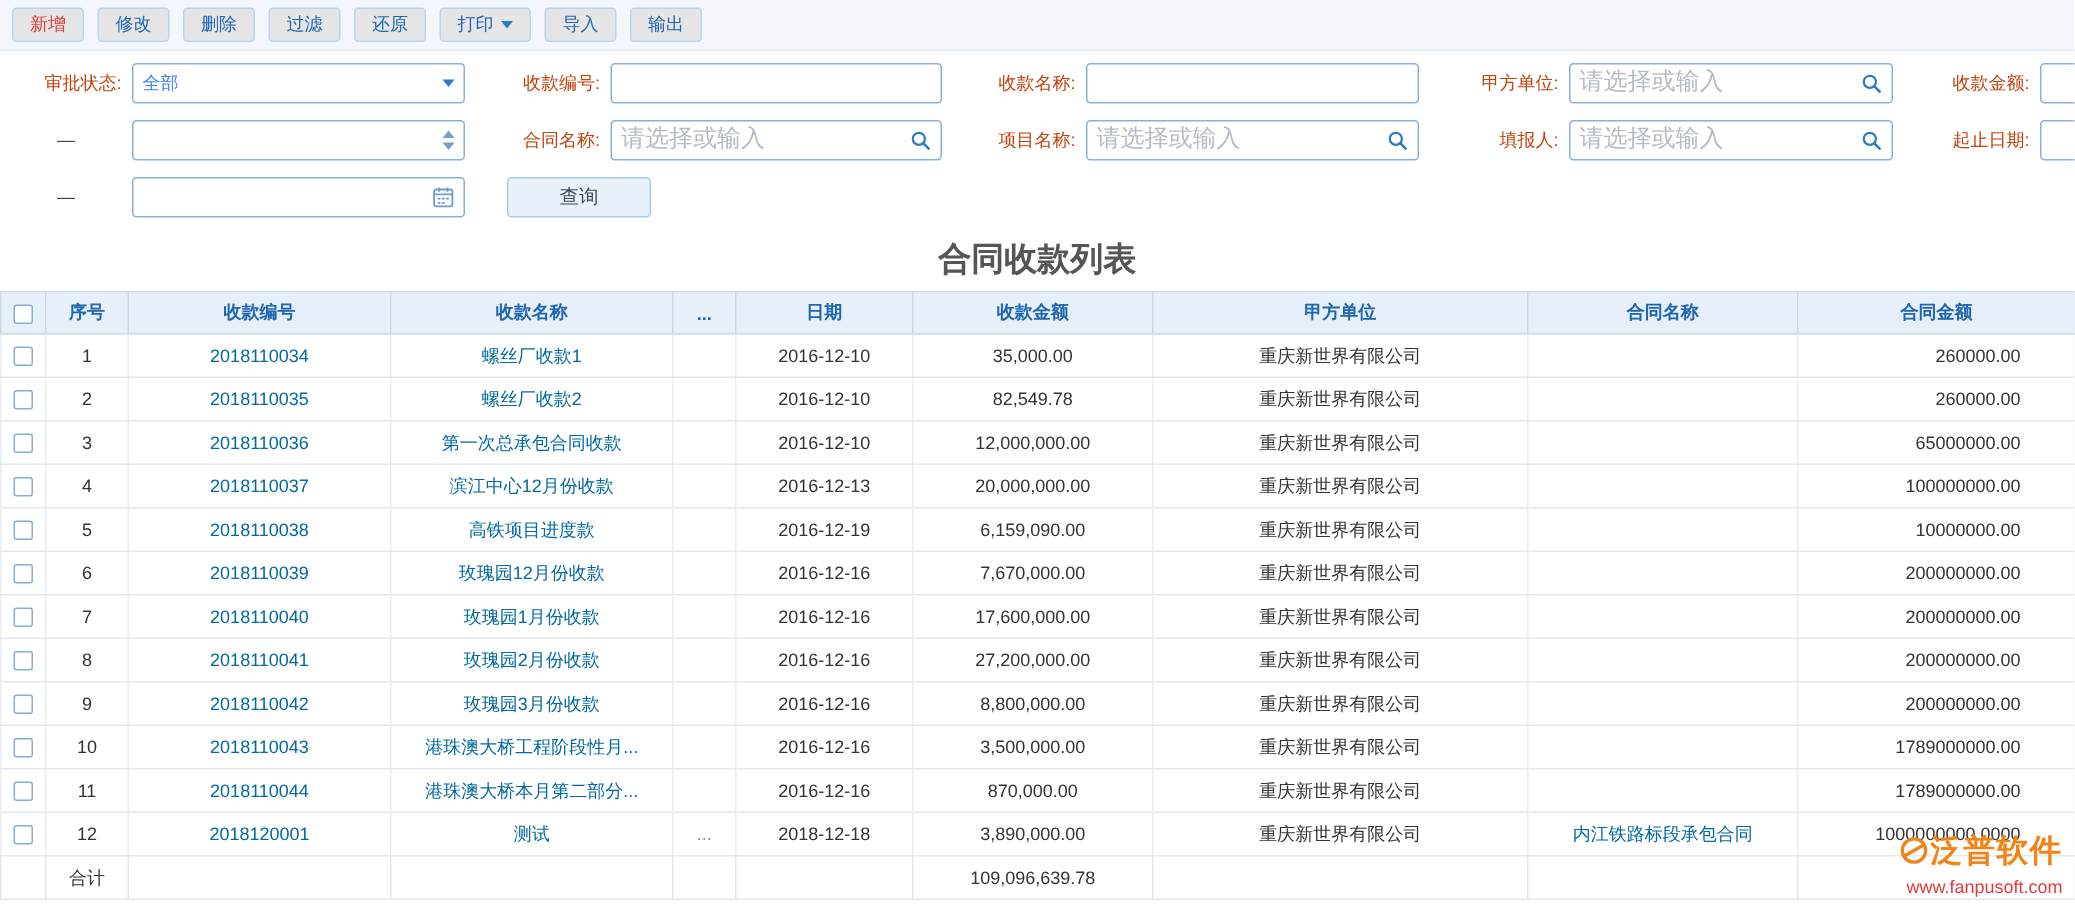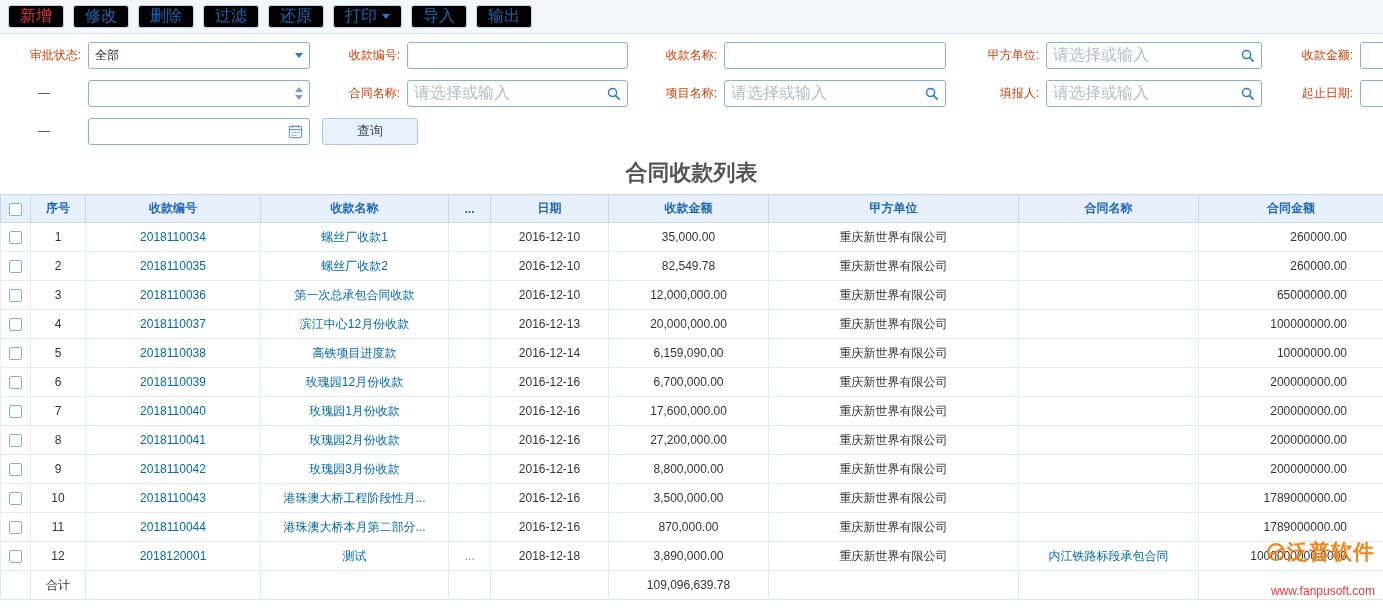--- a/index.html
+++ b/index.html
@@ -15,23 +15,23 @@
   
   .toolbar {
     height: 34px;
     background: #f3f7fb;
     border-bottom: 1px solid #dde7f1;
     display: flex; align-items: center;
     padding: 0 8px; gap: 9px;
   }
   .tb-btn {
     height: 23px; padding: 0 11px;
-    background: #000000;
+    background: #e5e5e5;
     border: 1px solid #b9d5ee; border-radius: 3px;
-    color: #1e66b0; font-size: 16px; font-family: inherit;
+    color: #1e66b0; font-size: 12px; font-family: inherit;
     display: inline-flex; align-items: center; gap: 5px;
     cursor: pointer; white-space: nowrap;
   }
   .tb-btn.primary { color: #e03b3b; }
   .caret {
     width: 0; height: 0; display: inline-block;
     border-left: 4px solid transparent; border-right: 4px solid transparent;
     border-top: 5px solid #2b7bc4;
   }
 
@@ -47,28 +47,28 @@
     height: 27px; flex: none;
     border: 1px solid #84b1dd; border-radius: 3px; background: #fff;
     display: flex; align-items: center; padding: 0 6px;
     position: relative; cursor: text;
   }
   input.raw {
     border: none; outline: none; background: transparent;
     width: 100%; height: 100%; font-size: 16px; font-family: inherit; color: #333;
   }
   input.raw::placeholder { color: #b3bcc6; }
-  .sel-value { flex: 1; color: #0f172a; }
+  .sel-value { flex: 1; color: #3b82f6; }
   .sel-caret { margin-left: 4px; }
   .spinner { display: flex; flex-direction: column; gap: 3px; margin-left: 4px; cursor: pointer; }
   .sp-up { width:0;height:0;border-left:4px solid transparent;border-right:4px solid transparent;border-bottom:5px solid #7a9cc6; }
   .sp-down { width:0;height:0;border-left:4px solid transparent;border-right:4px solid transparent;border-top:5px solid #7a9cc6; }
   .icon-btn { margin-left: 4px; flex: none; cursor: pointer; display: inline-flex; }
   .query-btn {
-    margin-left: 12px; width: 96px; height: 27px;
+    margin-left: 28px; width: 96px; height: 27px;
     background: #e9f2fb; border: 1px solid #a9cce9; border-radius: 3px;
     font-size: 13px; color: #3a4a5a; font-family: inherit; cursor: pointer;
   }
 
   
   .title-row {
     height: 44px; line-height: 46px;
     text-align: center; 
     font-size: 22px; font-weight: bold; color: #555;
   }
@@ -93,21 +93,21 @@
   .cb {
     display: inline-block; width: 13px; height: 13px;
     border: 1px solid 85aed6; border: 1px solid #85aed6;
     border-radius: 2px; background: #fff; vertical-align: middle; cursor: pointer;
   }
 
   
   .watermark { position: absolute; right: 8px; bottom: 10px; text-align: right; }
   .wm-top { display: flex; align-items: flex-end; justify-content: flex-end; gap: 0; }
   .wm-brand { font-size: 21px; font-weight: bold; color: #f08519; letter-spacing: 1px; }
-  .wm-url { font-size: 12px; color: #e23c3c; margin-top: 18px; }
+  .wm-url { font-size: 12px; color: #e23c3c; margin-top: 3px; }
 </style>
 </head>
 <body>
 
 <div class="toolbar">
   <button class="tb-btn primary">新增</button>
   <button class="tb-btn">修改</button>
   <button class="tb-btn">删除</button>
   <button class="tb-btn">过滤</button>
   <button class="tb-btn">还原</button>
@@ -296,34 +296,34 @@
         <td>重庆新世界有限公司</td>
         <td></td>
         <td class="amt">100000000.00</td>
       </tr>
       <tr>
         <td><span class="cb"></span></td>
         <td>5</td>
         <td><a class="link">2018110038</a></td>
         <td><a class="link">高铁项目进度款</a></td>
         <td class="dim"></td>
-        <td>2016-12-14</td>
+        <td>2016-12-19</td>
         <td>6,159,090.00</td>
         <td>重庆新世界有限公司</td>
         <td></td>
         <td class="amt">10000000.00</td>
       </tr>
       <tr>
         <td><span class="cb"></span></td>
         <td>6</td>
         <td><a class="link">2018110039</a></td>
         <td><a class="link">玫瑰园12月份收款</a></td>
         <td class="dim"></td>
         <td>2016-12-16</td>
-        <td>6,700,000.00</td>
+        <td>7,670,000.00</td>
         <td>重庆新世界有限公司</td>
         <td></td>
         <td class="amt">200000000.00</td>
       </tr>
       <tr>
         <td><span class="cb"></span></td>
         <td>7</td>
         <td><a class="link">2018110040</a></td>
         <td><a class="link">玫瑰园1月份收款</a></td>
         <td class="dim"></td>

